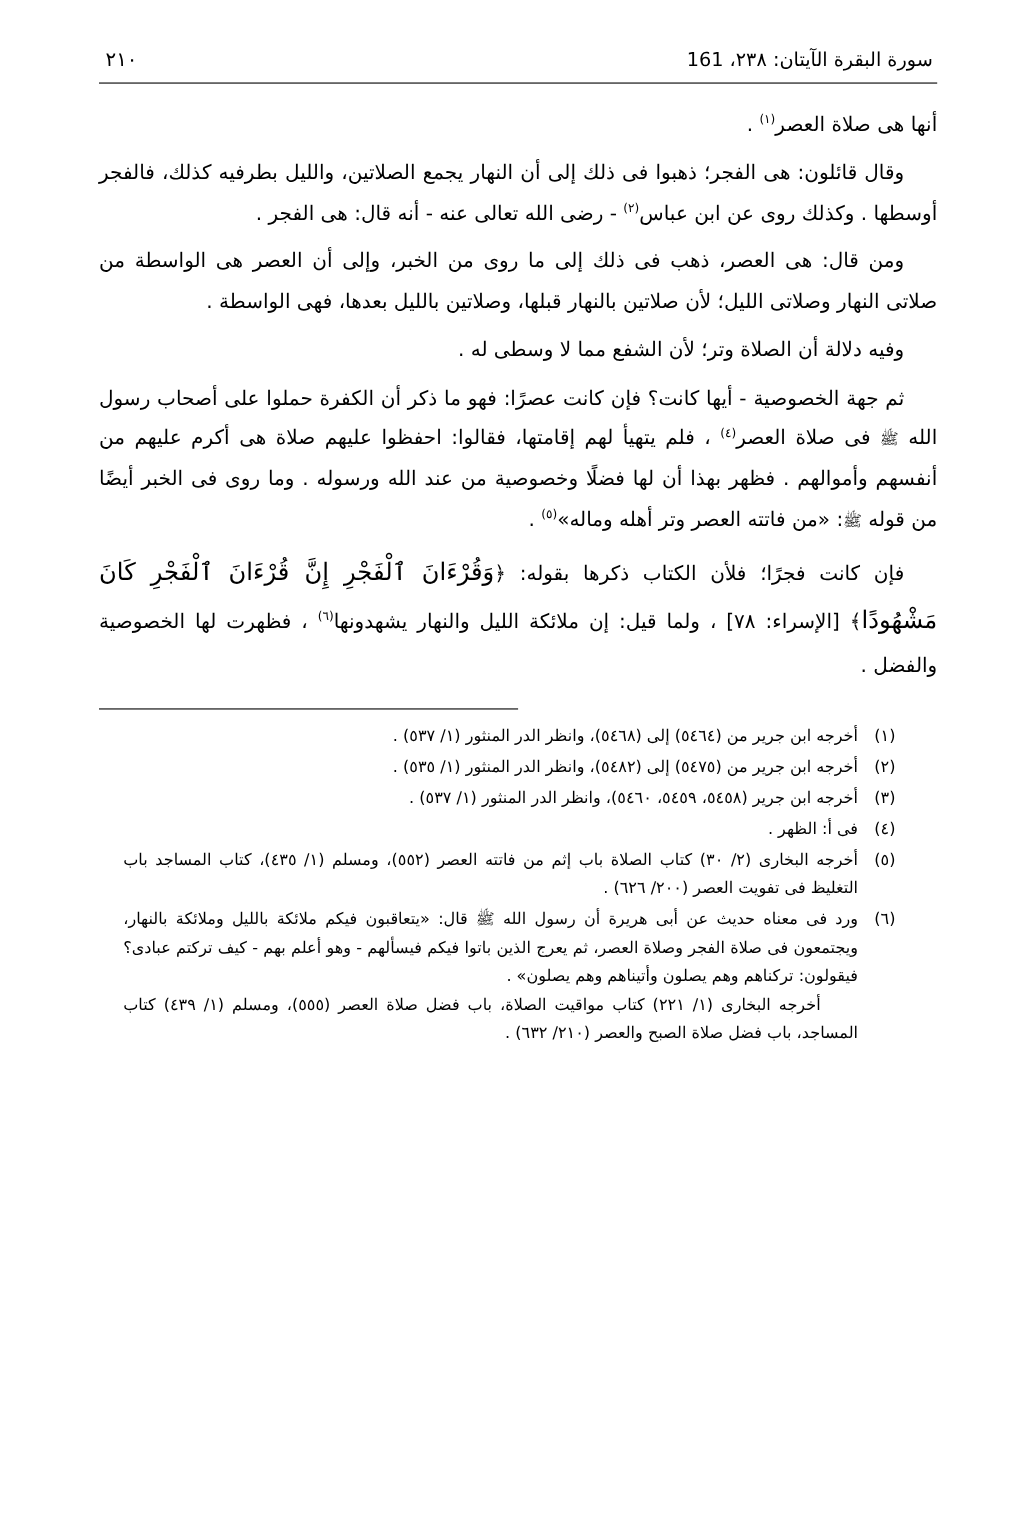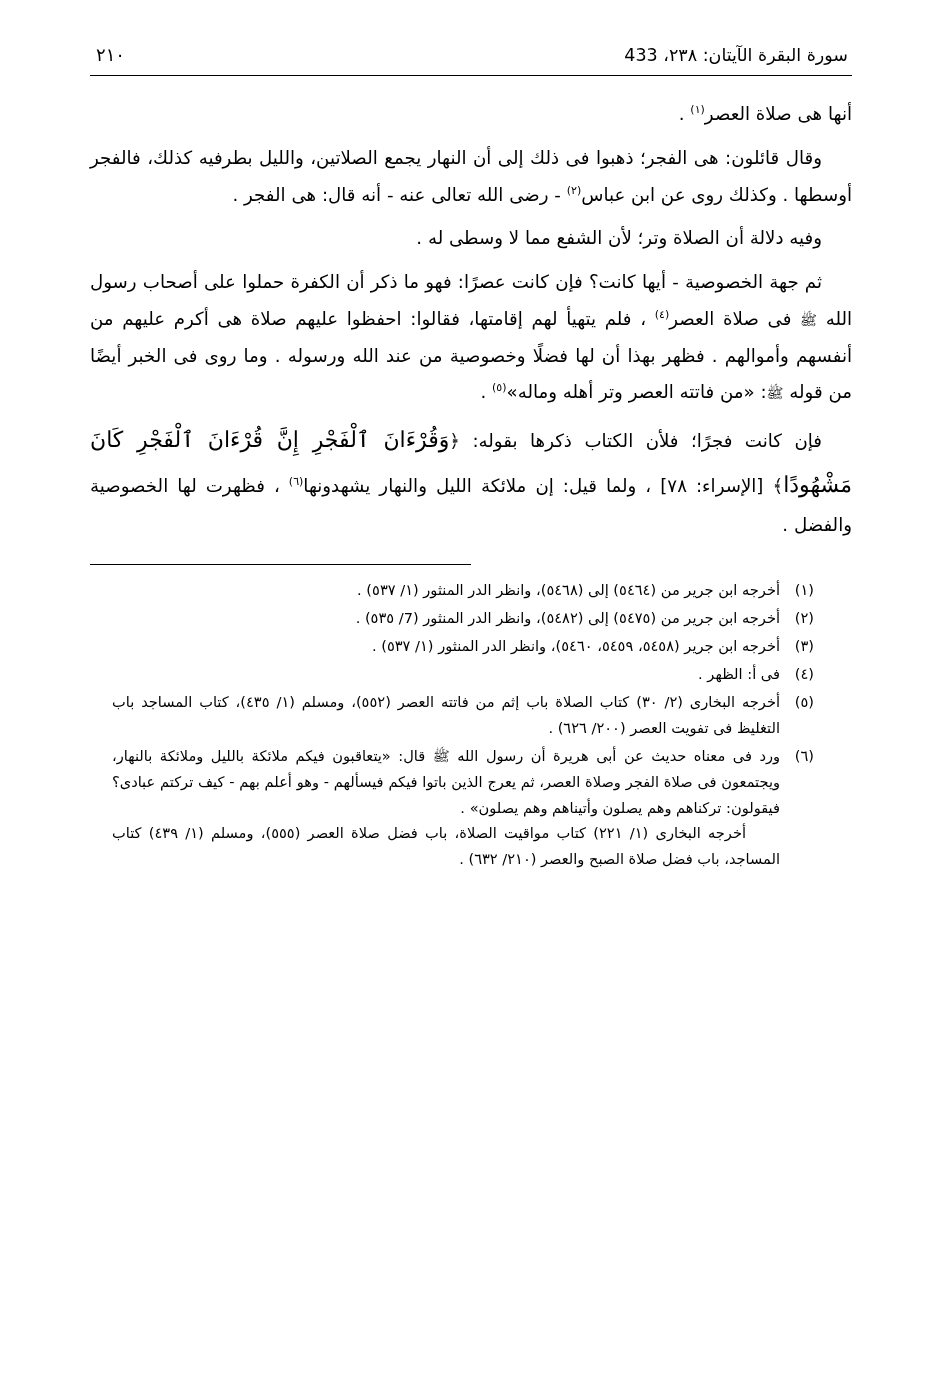--- a/index.html
+++ b/index.html
@@ -107,43 +107,44 @@
     display: block;
     text-indent: 34px;
   }
 </style>
 </head>
 <body>
 
 <div class="page">
 
   <div class="header">
-    <span class="header-title">سورة البقرة الآيتان: ٢٣٨، 433</span>
+    <span class="header-title">سورة البقرة الآيتان: ٢٣٨، 161</span>
     <span class="page-number">٢١٠</span>
   </div>
   <div class="header-rule"></div>
 
   <div class="body-text">
     <p>أنها هى صلاة العصر<sup>(١)</sup> .</p>
     <p class="indent">وقال قائلون: هى الفجر؛ ذهبوا فى ذلك إلى أن النهار يجمع الصلاتين، والليل بطرفيه كذلك، فالفجر أوسطها . وكذلك روى عن ابن عباس<sup>(٢)</sup> - رضى الله تعالى عنه - أنه قال: هى الفجر .</p>
+    <p class="indent">ومن قال: هى العصر، ذهب فى ذلك إلى ما روى من الخبر، وإلى أن العصر هى الواسطة من صلاتى النهار وصلاتى الليل؛ لأن صلاتين بالنهار قبلها، وصلاتين بالليل بعدها، فهى الواسطة .</p>
     <p class="indent">وفيه دلالة أن الصلاة وتر؛ لأن الشفع مما لا وسطى له .</p>
     <p class="indent">ثم جهة الخصوصية - أيها كانت؟ فإن كانت عصرًا: فهو ما ذكر أن الكفرة حملوا على أصحاب رسول الله <span class="sws">ﷺ</span> فى صلاة العصر<sup>(٤)</sup> ، فلم يتهيأ لهم إقامتها، فقالوا: احفظوا عليهم صلاة هى أكرم عليهم من أنفسهم وأموالهم . فظهر بهذا أن لها فضلًا وخصوصية من عند الله ورسوله . وما روى فى الخبر أيضًا من قوله <span class="sws">ﷺ</span>: «من فاتته العصر وتر أهله وماله»<sup>(٥)</sup> .</p>
     <p class="indent">فإن كانت فجرًا؛ فلأن الكتاب ذكرها بقوله: ﴿<span class="quran">وَقُرْءَانَ ٱلْفَجْرِ إِنَّ قُرْءَانَ ٱلْفَجْرِ كَانَ مَشْهُودًا</span>﴾ [الإسراء: ٧٨] ، ولما قيل: إن ملائكة الليل والنهار يشهدونها<sup>(٦)</sup> ، فظهرت لها الخصوصية والفضل .</p>
   </div>
 
   <div class="fn-rule"></div>
 
   <div class="footnotes">
     <div class="fn">
       <span class="fn-num">(١)</span>
       <span class="fn-text">أخرجه ابن جرير من (٥٤٦٤) إلى (٥٤٦٨)، وانظر الدر المنثور (١/ ٥٣٧) .</span>
     </div>
     <div class="fn">
       <span class="fn-num">(٢)</span>
-      <span class="fn-text">أخرجه ابن جرير من (٥٤٧٥) إلى (٥٤٨٢)، وانظر الدر المنثور (7/ ٥٣٥) .</span>
+      <span class="fn-text">أخرجه ابن جرير من (٥٤٧٥) إلى (٥٤٨٢)، وانظر الدر المنثور (١/ ٥٣٥) .</span>
     </div>
     <div class="fn">
       <span class="fn-num">(٣)</span>
       <span class="fn-text">أخرجه ابن جرير (٥٤٥٨، ٥٤٥٩، ٥٤٦٠)، وانظر الدر المنثور (١/ ٥٣٧) .</span>
     </div>
     <div class="fn">
       <span class="fn-num">(٤)</span>
       <span class="fn-text">فى أ: الظهر .</span>
     </div>
     <div class="fn">

